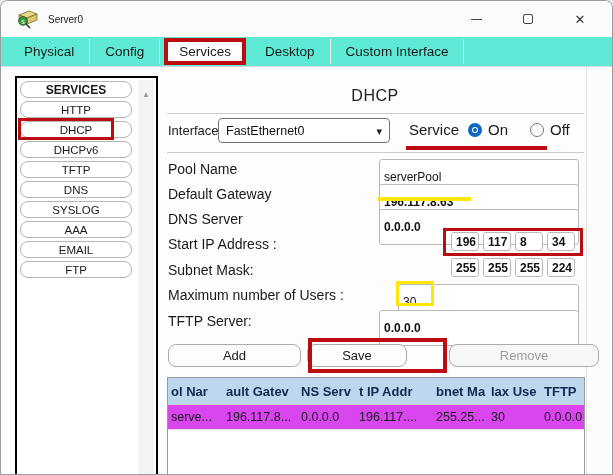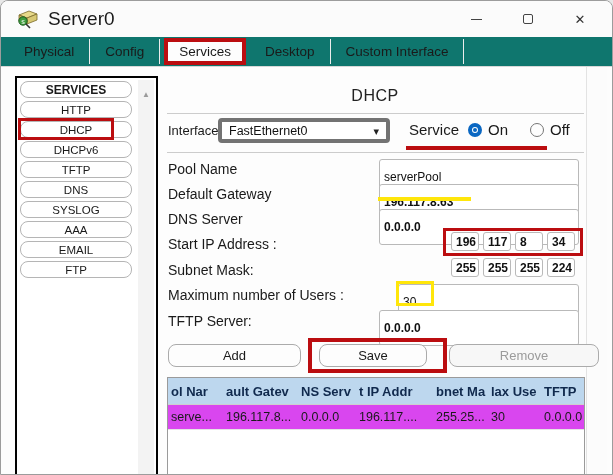--- a/index.html
+++ b/index.html
@@ -6,32 +6,32 @@
   html,body { width: 613px; height: 475px; overflow: hidden;
     font-family: "Liberation Sans", sans-serif; background: #e8e8e8; }
   .window { position: relative; width: 613px; height: 475px;
     background: #fdfdfd; border: 1px solid #9c9c9c;
     border-radius: 8px 8px 0 0; overflow: hidden; }
 
   
   .titlebar { height: 36px; display: flex; align-items: center;
     padding-left: 16px; background: #fbfbfb; }
   .titlebar .ticon { width: 22px; height: 20px; margin-right: 9px; }
-  .titlebar .ttext { font-size: 19px; color: #1a1a1a; }
+  .titlebar .ttext { font-size: 10px; color: #1a1a1a; }
   .wcontrols { position: absolute; right: 0; top: 0; height: 36px;
     display: flex; align-items: center; }
   .wbtn { width: 52px; height: 36px; display: flex; align-items: center;
     justify-content: center; cursor: default; }
   .ic-min { width: 11px; border-top: 1.6px solid #444; }
   .ic-max { width: 10px; height: 10px; border: 1.5px solid #444; border-radius: 2px; }
   .ic-close::before { content: "\2715"; font-size: 13px; color: #333; }
 
   
   .tabbar { height: 30px; display: flex; align-items: center;
-    padding-left: 8px; background: #0f766e; border-bottom: 1px solid #d8d8d8; }
+    padding-left: 8px; background: #5eead4; border-bottom: 1px solid #d8d8d8; }
   .tab { padding: 5px 15px; font-size: 13.5px; color: #1a1a1a;
     border-right: 1px solid #ececec; white-space: nowrap; }
   .tab.annot { border: 4px solid #bb0d10; padding: 2px 11px; margin: 0 4px;
     background: #fdfdfd; }
 
   
   .content { position: relative; height: 409px; background: #fdfdfd; }
   .gutter { position: absolute; left: 585px; top: 0; bottom: 0; width: 21px;
     background: #fcfcfc; border-left: 1px solid #e3e3e3; }
 
@@ -54,21 +54,21 @@
   .sep { position: absolute; left: 166px; width: 417px; height: 1px;
     background: #cccccc; }
   .lbl { position: absolute; font-size: 14px; color: #1a1a1a; white-space: nowrap; }
   .lbl-sm { font-size: 13px; }
   .lbl-lg { font-size: 15px; }
   .tin { position: absolute; height: 36px; border: 1px solid #b9b9b9;
     border-radius: 3px; background: #fff; font-family: "Liberation Sans", sans-serif;
     font-size: 12px; color: #111; padding: 0 4px; }
   .tin.ip { font-weight: 700; }
   .sel { position: absolute; left: 217px; top: 51px; width: 172px; height: 25px;
-    border: 4px solid #737373; border-radius: 4px; background: #fff;
+    border: 1px solid #737373; border-radius: 4px; background: #fff;
     display: flex; align-items: center; padding: 0 7px; font-size: 12.5px;
     color: #111; }
   .sel .car { margin-left: auto; }
   .sel .car::before { content: "\25BE"; font-size: 11px; color: #222; }
   .radio { position: absolute; width: 14px; height: 14px; border-radius: 50%; }
   .radio.on { border: 4px solid #0a67c2; background: #fff; }
   .radio.on::after { content: ""; position: absolute; left: 1px; top: 1px;
     width: 4px; height: 4px; border-radius: 50%; background: #0a67c2; }
   .radio.off { border: 1.5px solid #767676; background: #fdfdfd; }
   .oct { position: absolute; width: 28px; height: 19px; border: 1px solid #b9b9b9;
@@ -195,21 +195,21 @@
     <div class="oct" style="left:514px;top:191px;">255</div>
     <div class="oct" style="left:546px;top:191px;">224</div>
 
     <span class="lbl" style="left:167px;top:220px;">Maximum number of Users :</span>
     <input class="tin" style="left: 397px; top: 217px; width: 181px;" value="30">
 
     <span class="lbl" style="left:167px;top:246px;">TFTP Server:</span>
     <input class="tin ip" style="left: 378px; top: 243px; width: 200px;" value="0.0.0.0">
 
     <div class="btn" style="left:167px;width:133px;">Add</div>
-    <div class="btn" style="left:318px;width:108px;">Save</div>
+    <div class="btn" style="left:306px;width:100px;">Save</div>
     <div class="btn dis" style="left:448px;width:150px;">Remove</div>
 
     <div class="ptable">
       <div class="thr">
         <div class="thc c0">ol Nar</div>
         <div class="thc c1">ault Gatev</div>
         <div class="thc c2">NS Serv</div>
         <div class="thc c3">t IP Addr</div>
         <div class="thc c4">bnet Ma</div>
         <div class="thc c5">lax Use</div>

